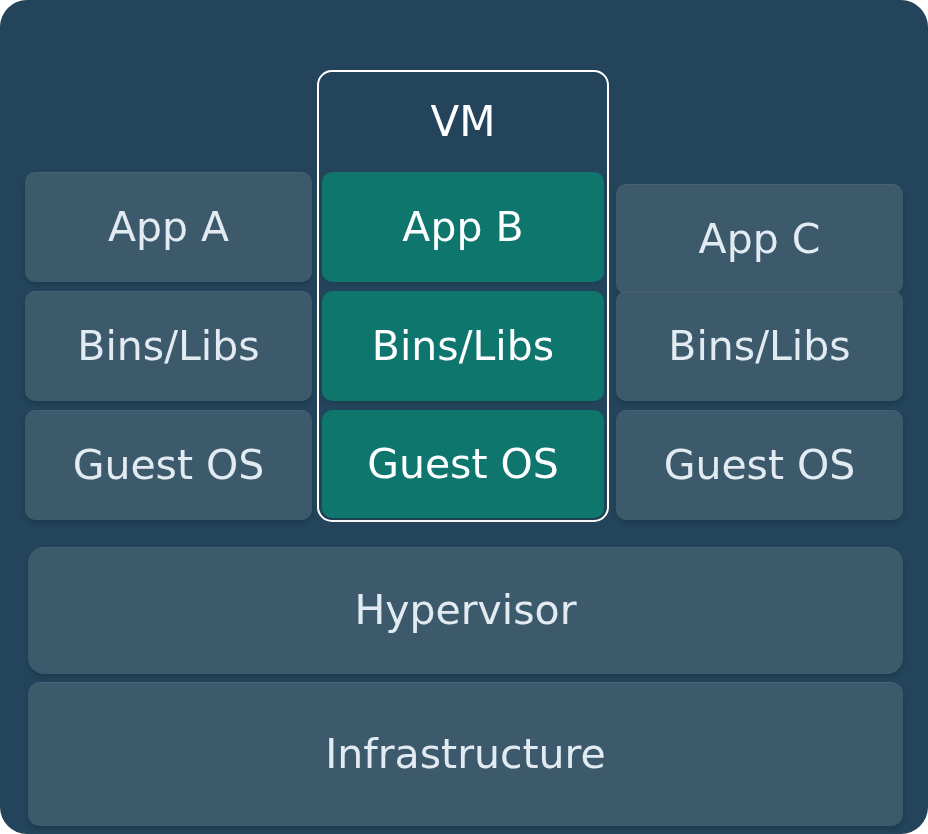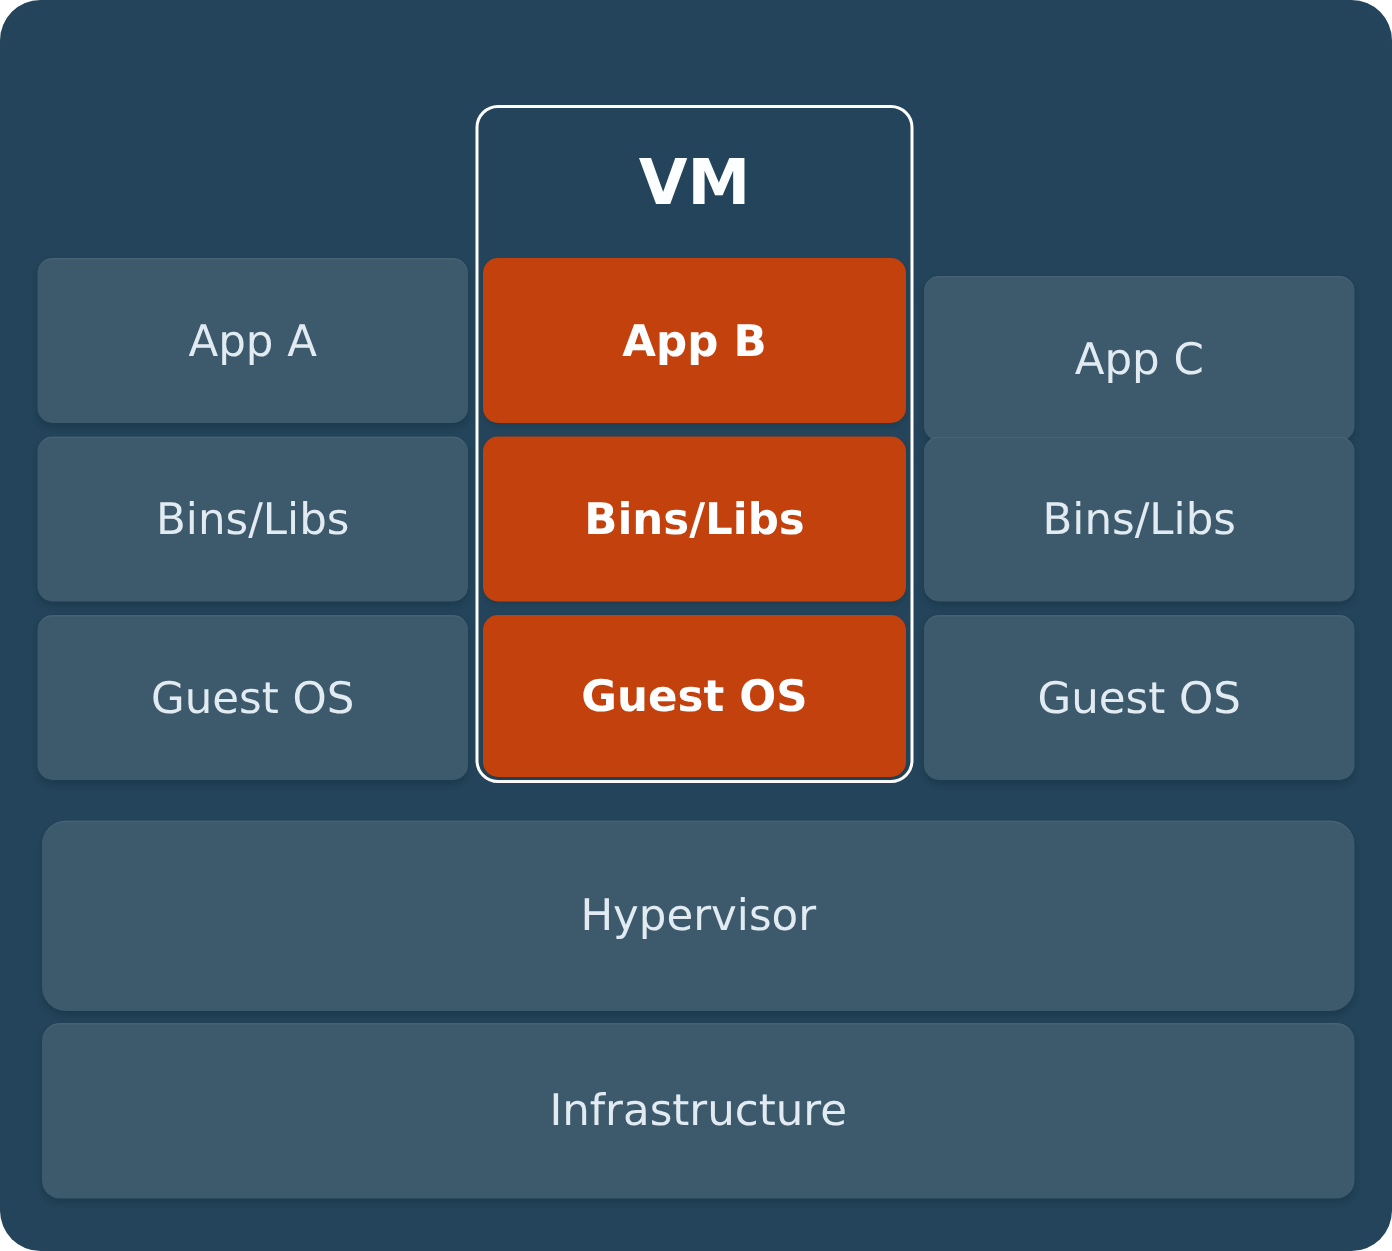--- a/index.html
+++ b/index.html
@@ -16,33 +16,33 @@
     height: 834px;
     background: #23445A;
     border-radius: 27px;
     overflow: hidden;
   }
   .box {
     position: absolute;
     border-radius: 10px;
     background: #3D5A6C;
     color: #E2EBF2;
-    font-size: 29px;
+    font-size: 41px;
     font-weight: 400;
     display: flex;
     align-items: center;
     justify-content: center;
     box-shadow: 0 3px 4px rgba(8, 24, 34, 0.20), inset 0 1px 0 rgba(255,255,255,0.05);
     line-height: 1;
     white-space: nowrap;
   }
   .box.hl {
-    background: #c2410c;
+    background: #0f766e;
     color: #FCFEFF;
-    font-weight: 700;
+    font-weight: 400;
     box-shadow: 0 2px 3px rgba(8, 24, 34, 0.12);
   }
   .vm-outline {
     position: absolute;
     left: 317px;
     top: 70px;
     width: 292px;
     height: 452px;
     border: 2.5px solid #FFFFFF;
     border-radius: 15px;
@@ -52,38 +52,38 @@
     position: absolute;
     left: 0;
     right: 0;
     top: 0;
     height: 99px;
     display: flex;
     align-items: center;
     justify-content: center;
     color: #FCFEFF;
     font-size: 42px;
-    font-weight: 700;
+    font-weight: 400;
     line-height: 1;
   }
   
   .p-l0 { left: 25px;  top: 172px; width: 287px; height: 110px; }
   .p-l1 { left: 25px;  top: 291px; width: 287px; height: 110px; }
   .p-l2 { left: 25px;  top: 410px; width: 287px; height: 110px; }
   
   .p-m0 { left: 322px; top: 172px; width: 282px; height: 110px; }
   .p-m1 { left: 322px; top: 291px; width: 282px; height: 110px; }
   .p-m2 { left: 322px; top: 410px; width: 282px; height: 108px; }
   
   .p-r0 { left: 616px; top: 184px; width: 287px; height: 110px; }
   .p-r1 { left: 616px; top: 291px; width: 287px; height: 110px; }
   .p-r2 { left: 616px; top: 410px; width: 287px; height: 110px; }
   
   .p-hyp { left: 28px; top: 547px; width: 875px; height: 127px; border-radius: 16px; }
-  .p-inf { left: 28px; top: 682px; width: 875px; height: 117px; border-radius: 12px; }
+  .p-inf { left: 28px; top: 682px; width: 875px; height: 144px; border-radius: 12px; }
 </style>
 </head>
 <body>
 
 <div class="card">
 
   <div class="vm-outline">
     <div class="vm-label">VM</div>
   </div>
 

